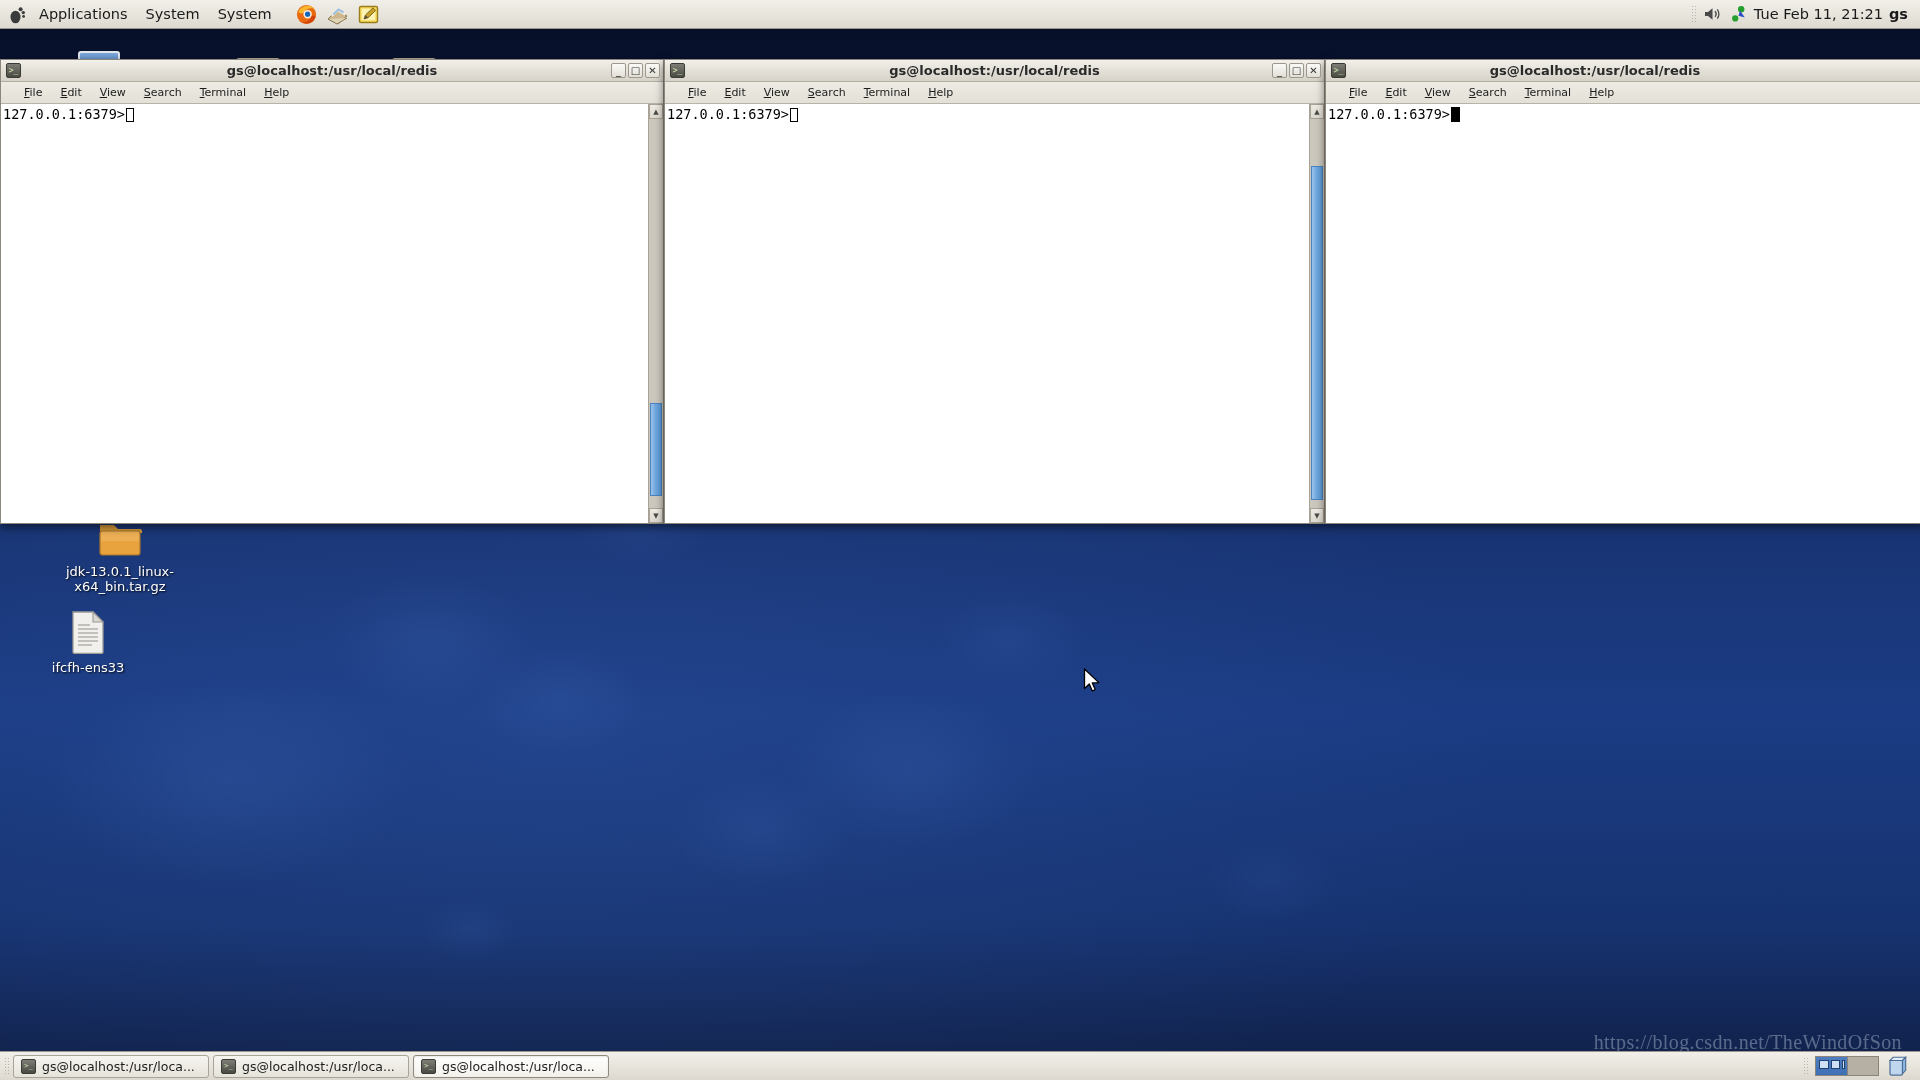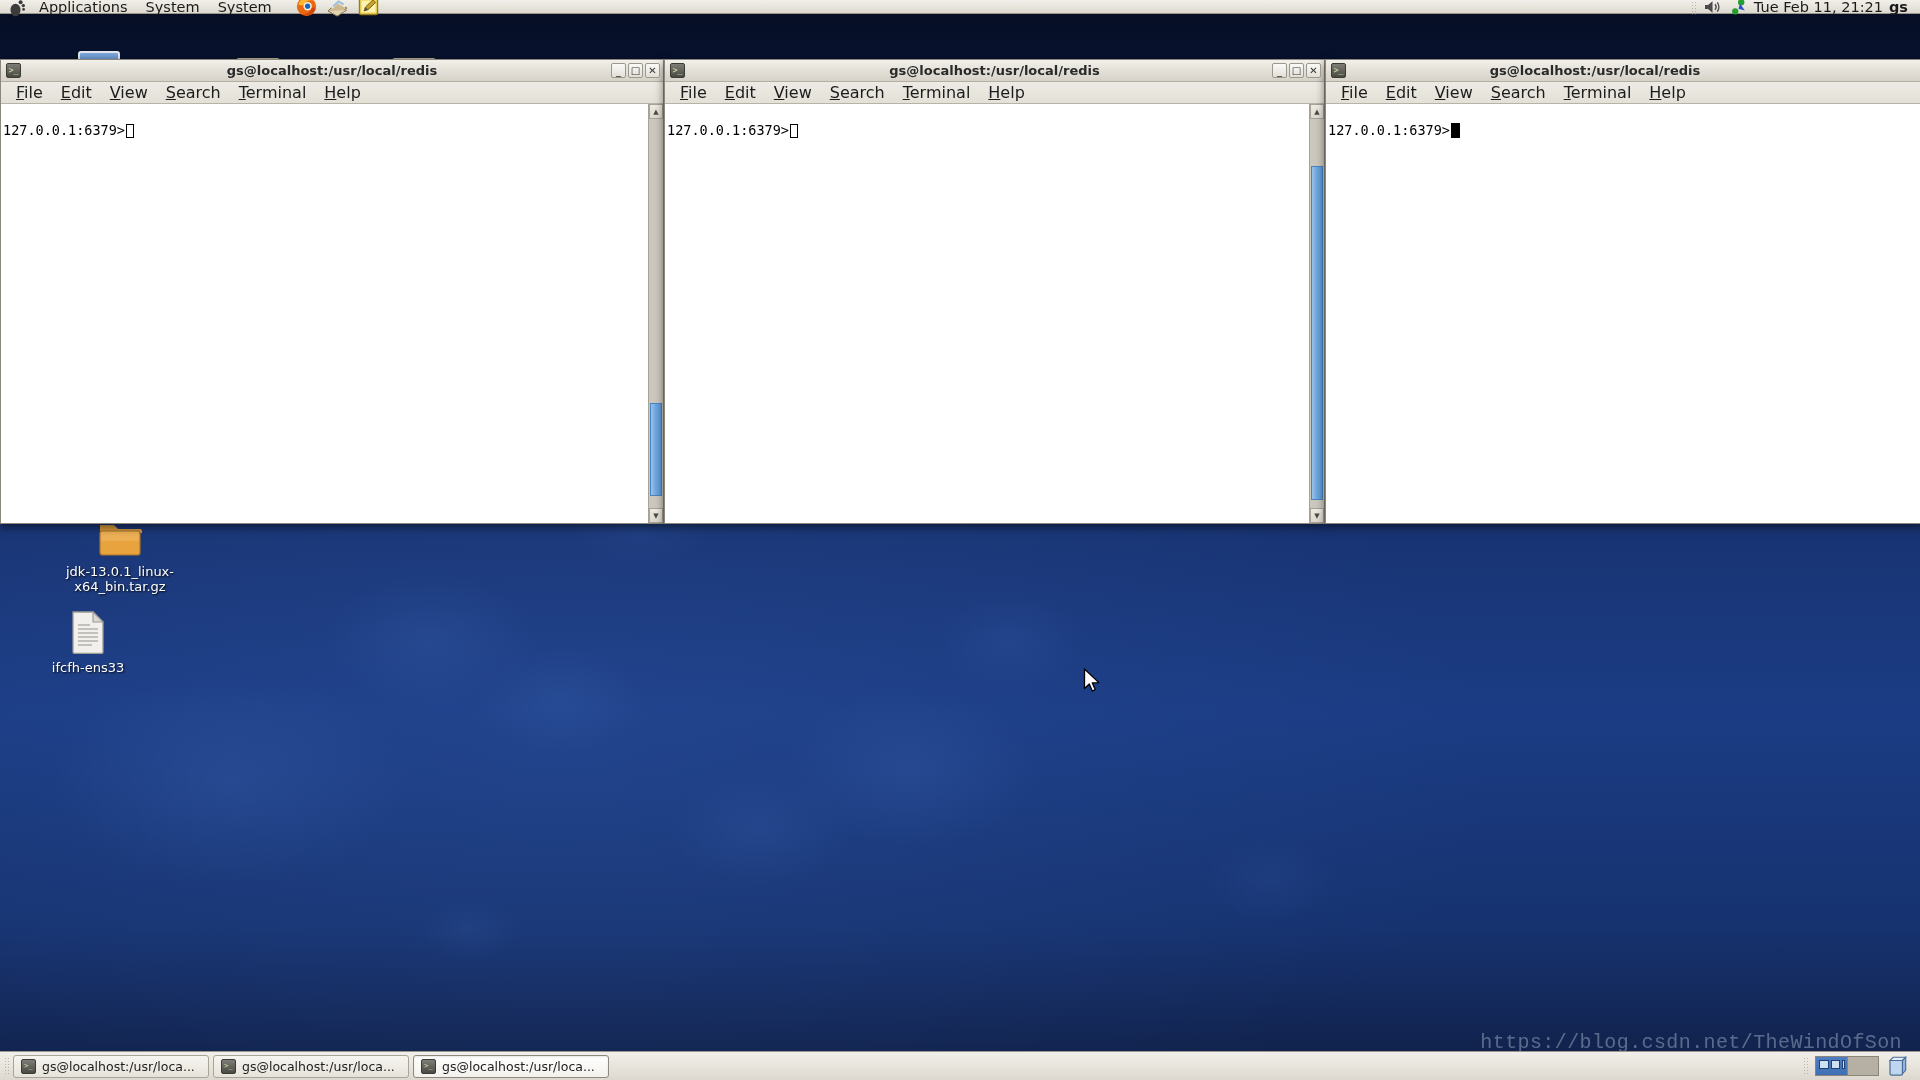--- a/index.html
+++ b/index.html
@@ -22,21 +22,21 @@
       radial-gradient(ellipse 180px 112px at 910px 770px, rgba(80,125,205,0.15), rgba(80,125,205,0) 70%),
       radial-gradient(ellipse 105px 70px at 1010px 640px, rgba(80,125,205,0.11), rgba(80,125,205,0) 70%),
       radial-gradient(ellipse 70px 45px at 470px 930px, rgba(80,125,205,0.10), rgba(80,125,205,0) 70%),
       radial-gradient(ellipse 95px 60px at 1270px 880px, rgba(80,125,205,0.09), rgba(80,125,205,0) 70%),
       radial-gradient(ellipse 1300px 620px at 560px 760px, rgba(60,100,180,0.22), rgba(60,100,180,0) 72%),
       linear-gradient(to bottom, #050d22 0%, #0c1c45 16%, #17306c 42%, #1b3c84 66%, #16326f 86%, #101f45 100%);
   }
 
   
   #top-panel {
-    position:absolute; left:0; top:0; width:1920px; height:14px;
+    position:absolute; left:0; top:0; width:1920px; height:29px;
     background:linear-gradient(to bottom, #f1efe9 0%, #e8e5dd 50%, #ddd9d0 100%);
     border-bottom:1px solid #9a968d;
     display:flex; align-items:center;
     font-size:14.5px; color:#1a1a1a;
     z-index:50;
   }
   .panel-menu {
     padding:2px 9px; cursor:default; line-height:20px;
     font-family:"DejaVu Sans", sans-serif;
   }
@@ -96,31 +96,31 @@
     background:linear-gradient(to bottom,#fbfaf7,#e2dfd6);
     border:1px solid #9d988e; border-radius:2px;
     display:flex; align-items:center; justify-content:center;
     font-size:10px; color:#333; cursor:pointer; line-height:1;
     font-family:"DejaVu Sans", sans-serif;
   }
   .menubar {
     height:22px; flex:0 0 22px;
     background:linear-gradient(to bottom,#eeebe4,#e3e0d7);
     border-bottom:1px solid #b8b3a8;
-    display:flex; align-items:center; padding-left:6px;
-    font-size:16px; color:#1c1c1c;
+    display:flex; align-items:center; padding-left:14px;
+    font-size:11px; color:#1c1c1c;
   }
   .menubar-item { padding:2px 9px; cursor:default; }
   .menubar-item u { text-decoration:underline; }
   .term-body { flex:1; display:flex; min-height:0; background:#ffffff; }
   .term-text {
     flex:1; background:#ffffff; color:#000000;
     font-family:"DejaVu Sans Mono", monospace;
     font-size:13.5px; line-height:16px;
-    padding:18px 0 0 2px; overflow:hidden; white-space:pre;
+    padding:2px 0 0 2px; overflow:hidden; white-space:pre;
   }
   .cursor-hollow {
     display:inline-block; width:8px; height:14px;
     border:1.6px solid #000; vertical-align:-3px; margin-left:1px;
   }
   .cursor-solid {
     display:inline-block; width:9px; height:15px;
     background:#000; vertical-align:-3px; margin-left:1px;
   }
   
@@ -177,21 +177,21 @@
   .ws { flex:1; position:relative; }
   .ws.active { background:linear-gradient(to bottom,#4f7fc2,#3f6fb4); }
   .ws.idle   { background:#b6b0a4; border-left:1px solid #8b8579; }
   .ws-win { position:absolute; background:#cfe0f5; border:1px solid #20406e; }
   #trash { width:22px; height:22px; cursor:pointer; position:relative; }
 
   
   #watermark {
     position:absolute; right:18px; bottom:26px;
     font-size:20px; color:rgba(210,220,240,0.38);
-    font-family:Liberation Mono, monospace;
+    font-family:Liberation Serif, serif;
     letter-spacing:0.4px; pointer-events:none; z-index:45;
     white-space:nowrap;
   }
 
   
   #mouse { position:absolute; z-index:60; pointer-events:none; }
 </style>
 </head>
 <body>
 

